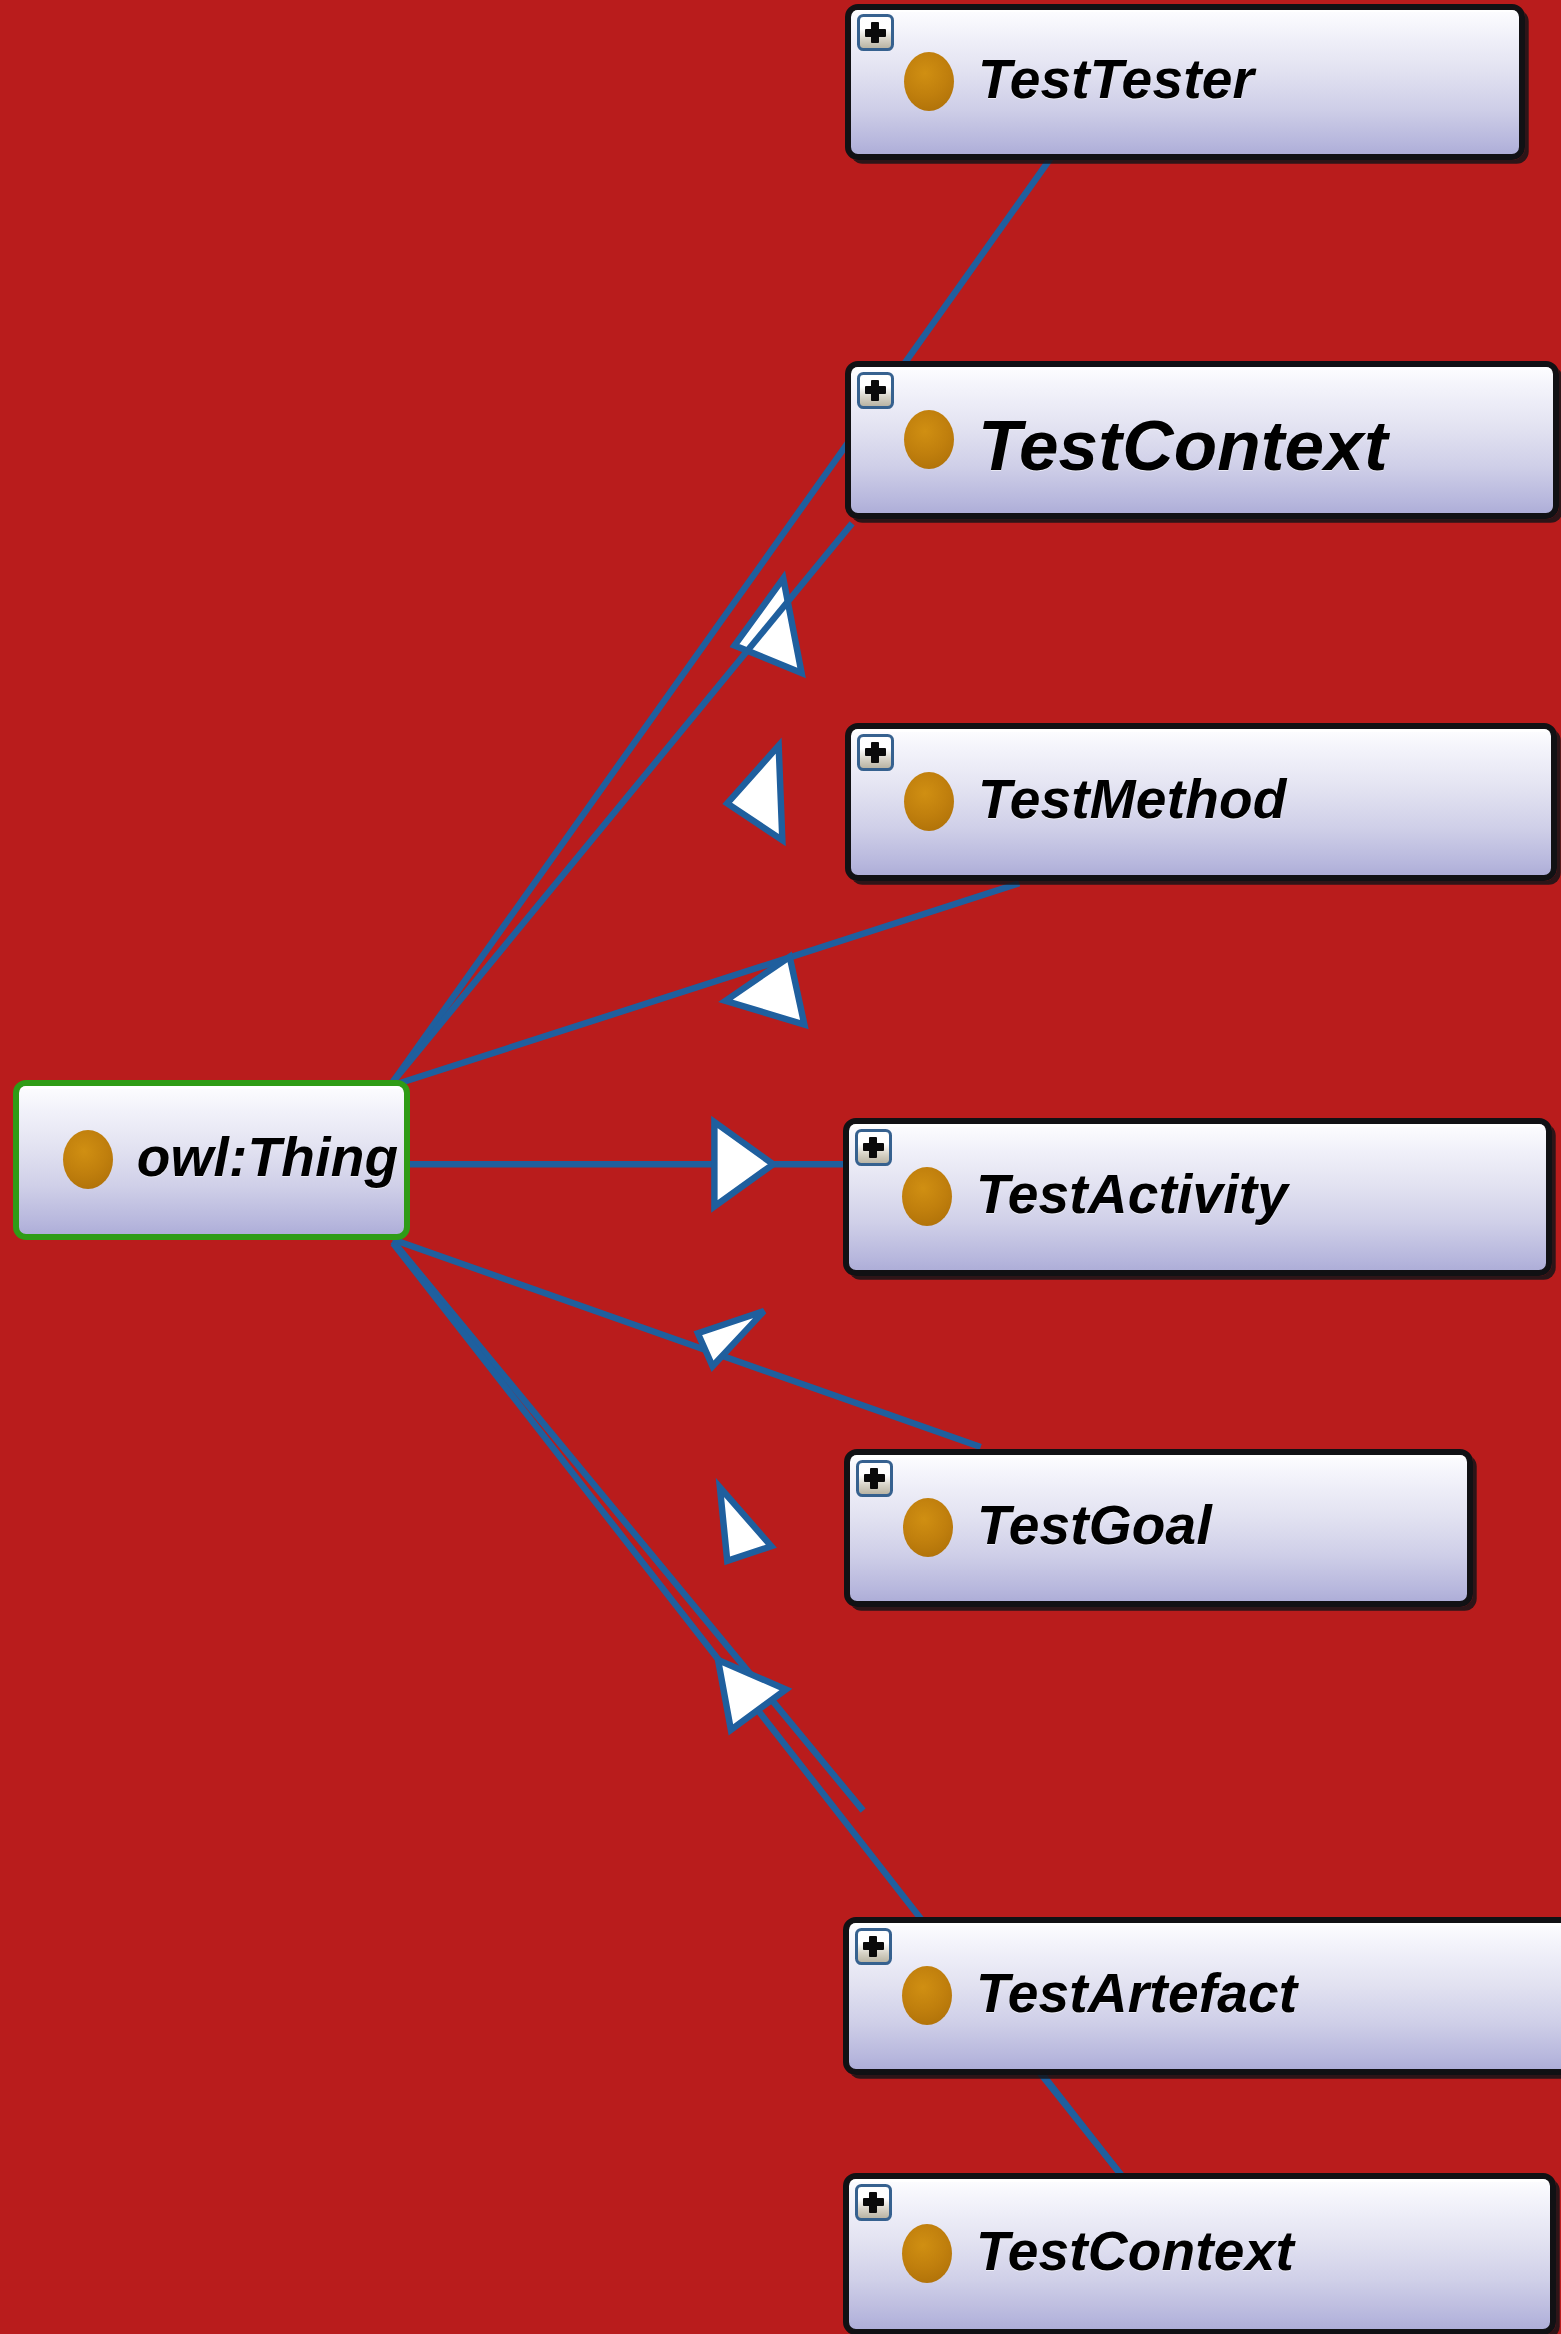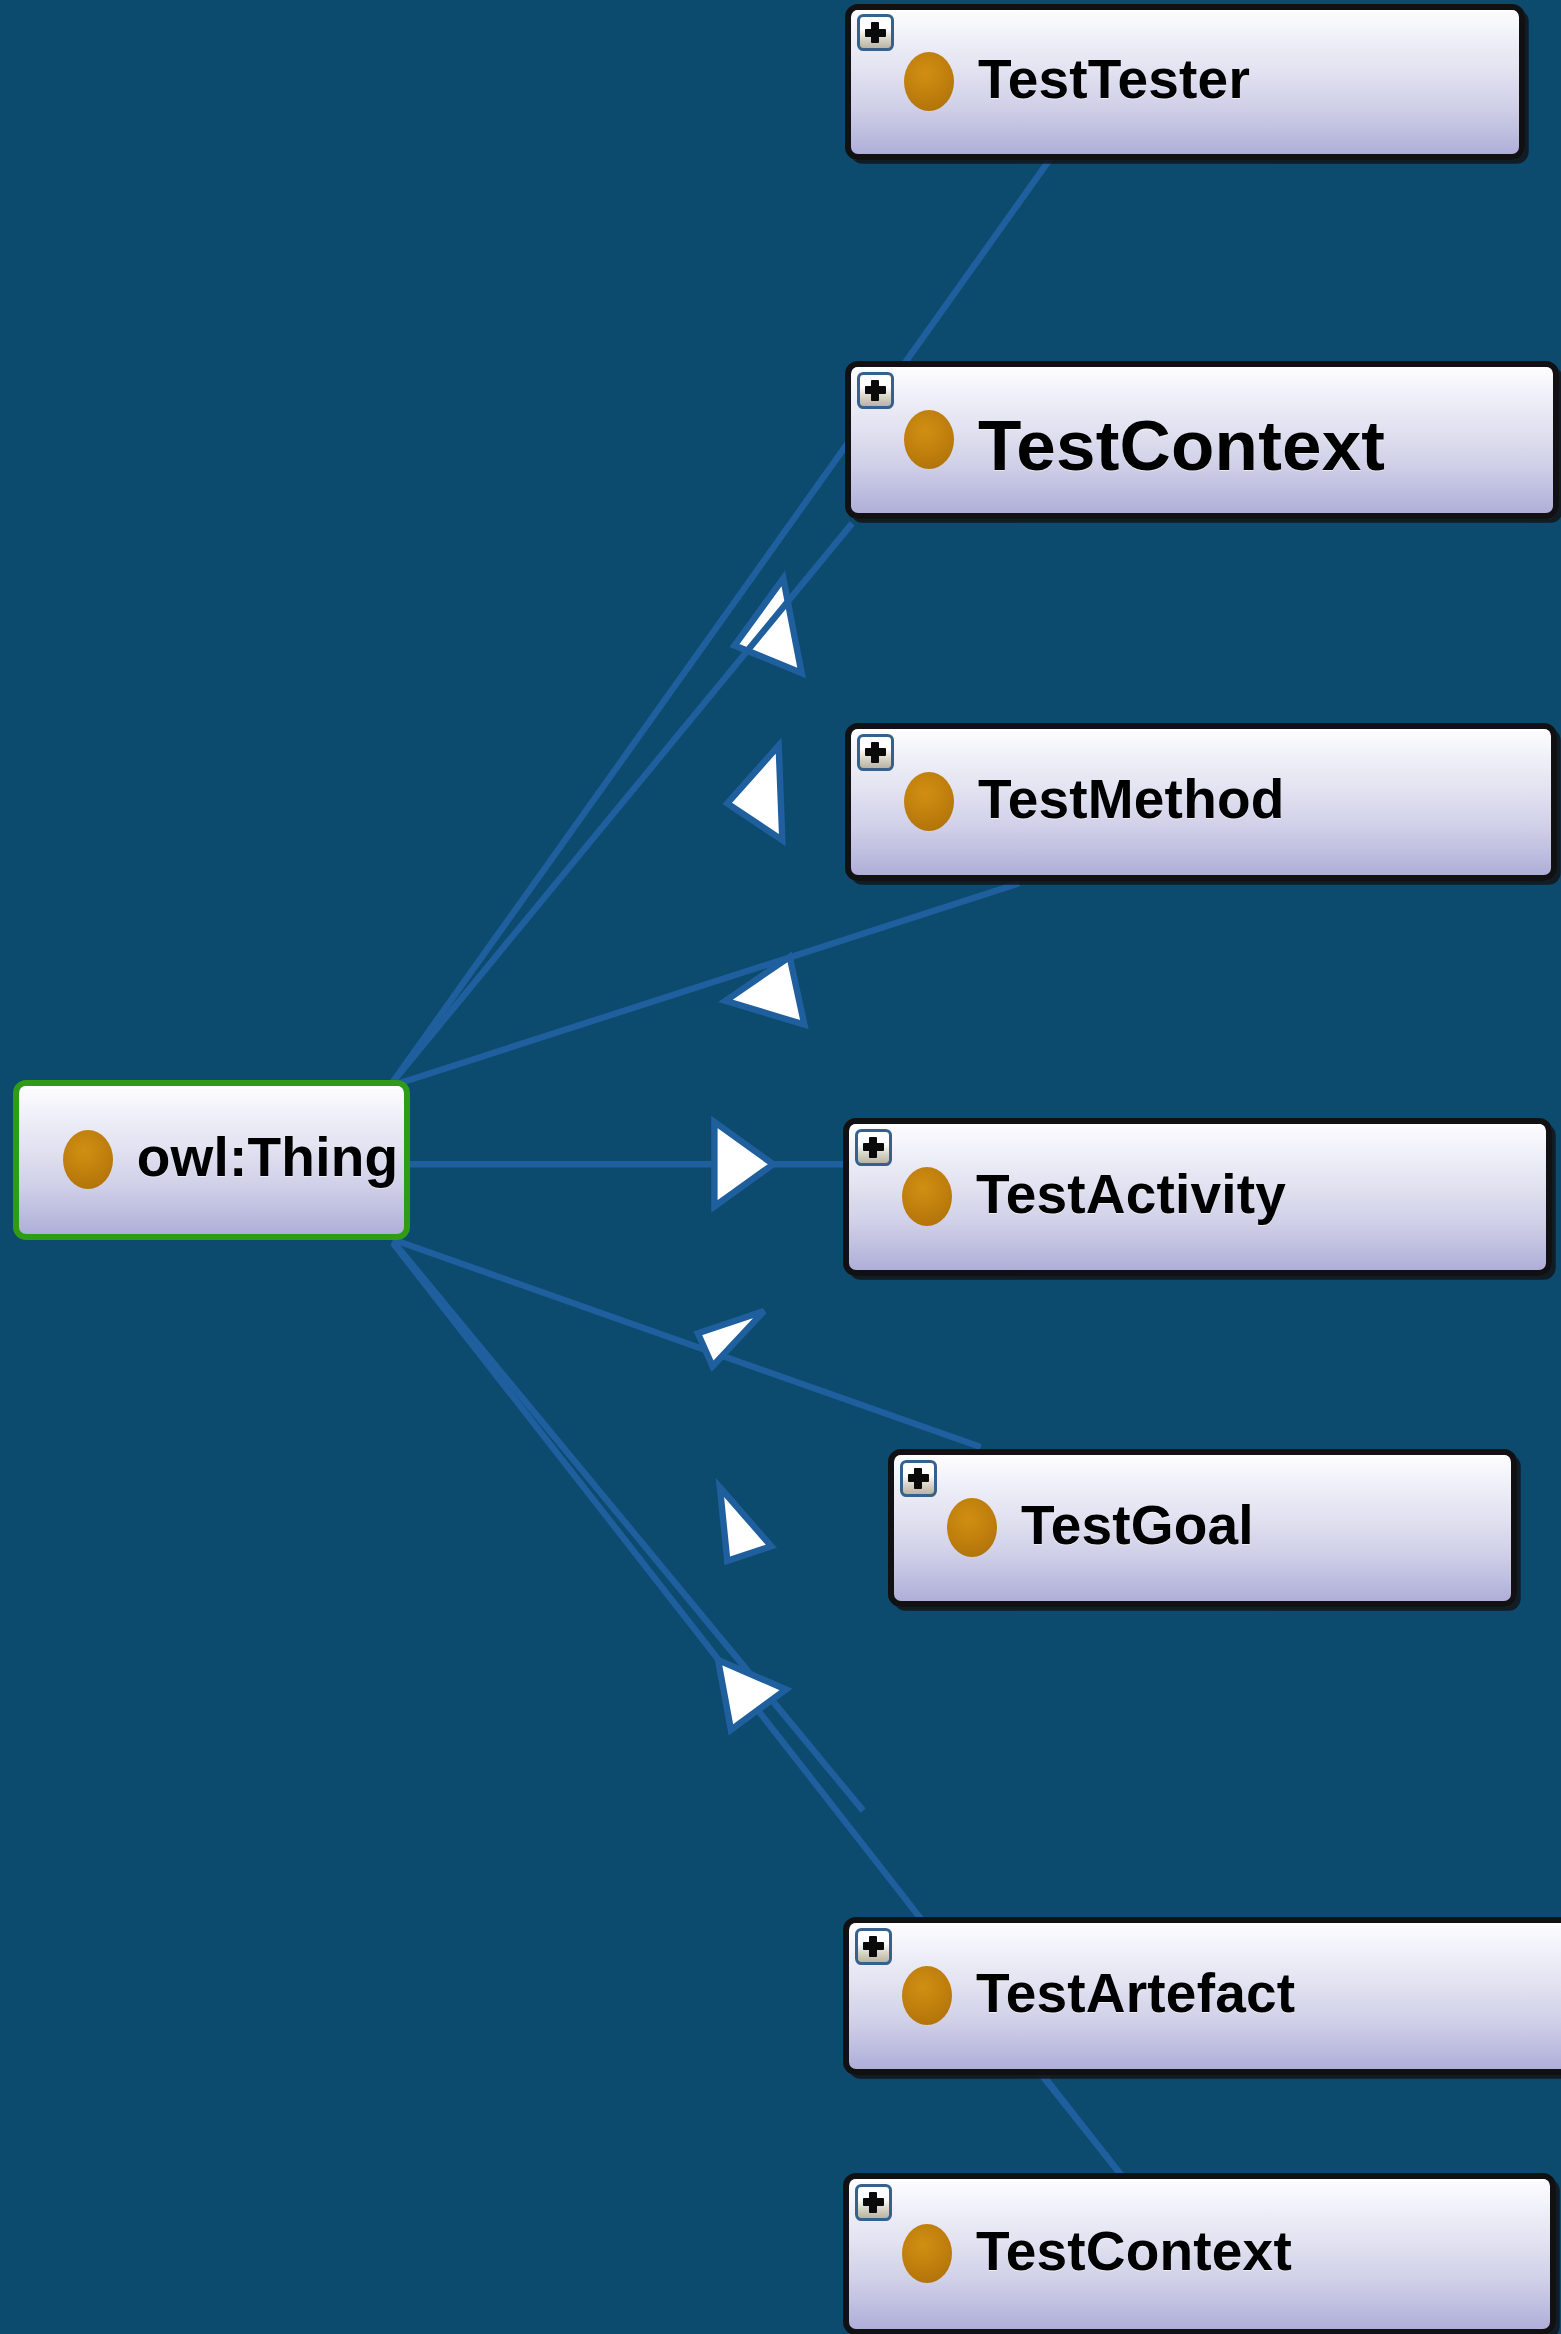--- a/index.html
+++ b/index.html
@@ -4,23 +4,24 @@
 <style>
   html, body {
     margin: 0;
     padding: 0;
     background: #ffffff;
   }
   #canvas {
     position: relative;
     width: 1561px;
     height: 2334px;
-    background: #0c4a6e;
+    background: #b91c1c;
     overflow: hidden;
     font-family: "Liberation Sans", sans-serif;
+    font-style: italic;
   }
   #edge-layer {
     position: absolute;
     left: 0;
     top: 0;
     width: 1561px;
     height: 2334px;
     pointer-events: none;
   }
   
@@ -181,21 +182,21 @@
   <div class="node normal" id="n-testactivity" style="left: 843px; top: 1085px; width: 709px; height: 158px; margin-top: 33px;">
     <div class="node-inner-hilite"></div>
     <div class="expand-box">
       <div class="plus-v"></div>
       <div class="plus-h"></div>
     </div>
     <div class="class-icon" style="left: 53px; top: 43px;"></div>
     <div class="node-label" style="left: 127px; font-size: 55px; top: 38px;">TestActivity</div>
   </div>
 
-  <div class="node normal" id="n-testgoal" style="left: 888px; top: 1449px; width: 629px; height: 158px;">
+  <div class="node normal" id="n-testgoal" style="left: 844px; top: 1449px; width: 629px; height: 158px;">
     <div class="node-inner-hilite"></div>
     <div class="expand-box">
       <div class="plus-v"></div>
       <div class="plus-h"></div>
     </div>
     <div class="class-icon" style="left: 53px; top: 43px;"></div>
     <div class="node-label" style="left: 127px; font-size: 55px; top: 38px;">TestGoal</div>
   </div>
 
   <div class="node normal" id="n-testartefact" style="left: 843px; top: 1917px; width: 830px; height: 158px;">

